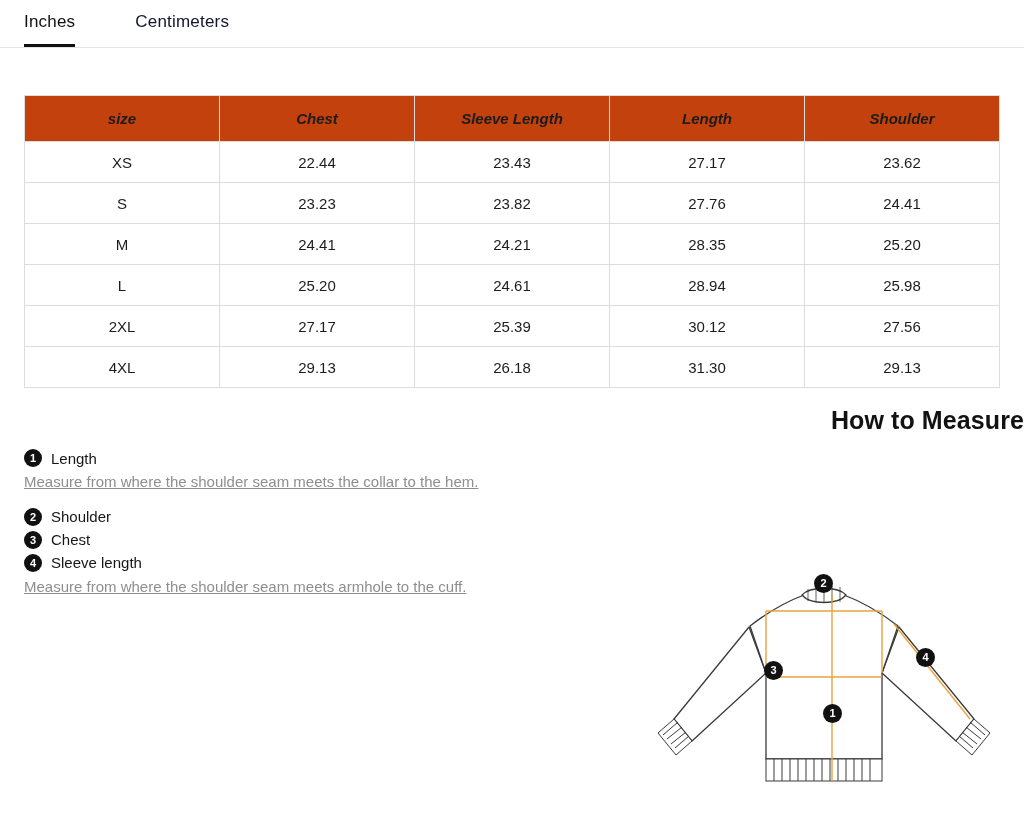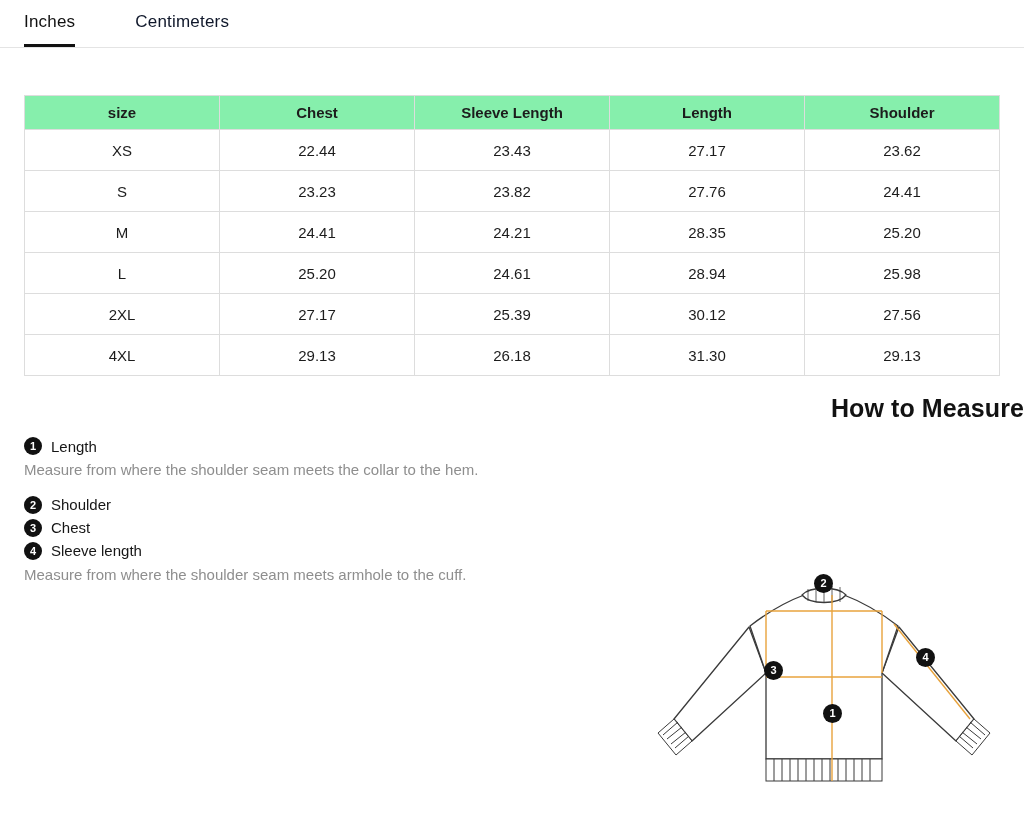--- a/index.html
+++ b/index.html
@@ -60,24 +60,25 @@
   table.size-table td {
     border: 1px solid #dddddd;
     text-align: center;
     font-size: 15px;
     color: #1c1c1c;
     font-weight: normal;
     height: 41px;
     padding: 0;
   }
   table.size-table thead th {
-    background: #86efac;
-    font-weight: bold;
-    height: 34px;
+    background: #c2410c;
+    font-weight: bold;
+    height: 46px;
     font-size: 15px;
+    font-style: italic;
   }
   table.size-table thead th:first-child {
     font-weight: bold;
   }
 
   
   .measure-title {
     margin: 18px 0 0 24px;
     font-size: 25px;
     font-weight: bold;
@@ -110,20 +111,21 @@
   }
   .measure-label {
     font-size: 15px;
     color: #161616;
   }
   .measure-desc {
     font-size: 15px;
     color: #8e8e8e;
     margin: 0 0 16px 0;
     line-height: 1.3;
+    text-decoration: underline;
   }
 
   
   .illus {
     position: absolute;
     right: 10px;
     bottom: 0px;
     width: 360px;
     height: 250px;
   }

